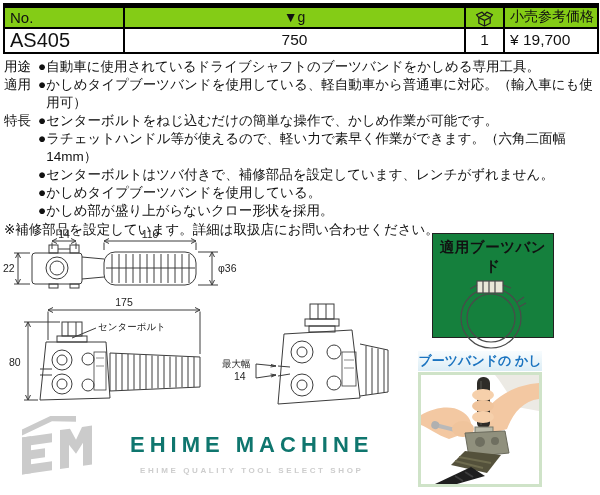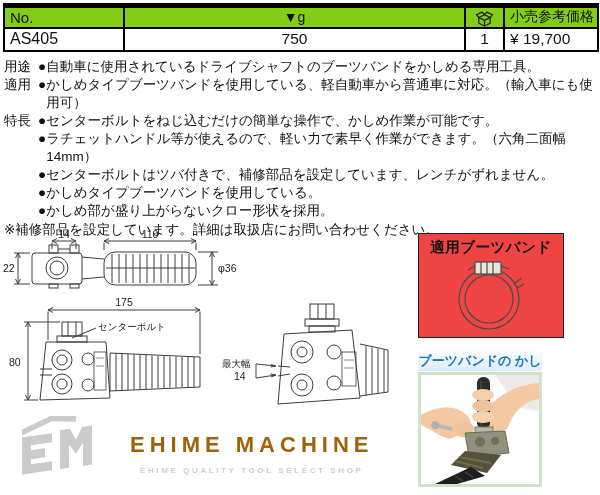--- a/index.html
+++ b/index.html
@@ -26,21 +26,21 @@
     padding: 0 5px;
     white-space: nowrap; overflow: hidden;
   }
   table.spec-table tr.hrow { background: #84cc16; height: 21px; }
   table.spec-table tr.drow { background: #ffffff; height: 23px; }
   .c-no  { width: 120px; text-align: left; font-size: 15px; }
   .c-w   { width: 341px; text-align: center; font-size: 14px; }
   .c-q   { width: 39px;  text-align: center; font-size: 15px; }
   .c-p   { width: 94px;  text-align: left; font-size: 14px; margin-left: 8px; }
   tr.drow td { font-size: 15.5px; }
-  tr.drow td.c-no { font-size: 16px; }
+  tr.drow td.c-no { font-size: 20px; }
   .pkg-icon { vertical-align: middle; }
 
   
   .description {
     position: absolute; left: 4px; top: 58px; width: 592px;
     font-size: 13.5px; line-height: 18px;
   }
   .desc-row { display: flex; }
   .desc-label { flex: none; width: 34px; }
   .desc-items { flex: 1; min-width: 0; }
@@ -51,44 +51,44 @@
 
   
   .drawings { position: absolute; left: 0; top: 224px; width: 412px; height: 192px; }
   .dwg { position: absolute; }
   .dwg text { font-family: "Liberation Sans", "DejaVu Sans", sans-serif; fill: #1d1d1d; stroke: none; }
   .dim-num { font-size: 10.5px; }
   .dim-cjk { font-size: 9.5px; }
 
   
   .band-box {
-    position: absolute; left: 418px; top: 233px;
-    width: 146px; height: 105px;
-    background: #ef4444; border: 1px solid #222;
+    position: absolute; left: 432px; top: 233px;
+    width: 122px; height: 105px;
+    background: #15803d; border: 1px solid #222;
     text-align: center;
   }
   .band-box-title { font-size: 14.5px; font-weight: bold; margin-top: 4px; letter-spacing: 0.5px; }
 
   .crimp-block { position: absolute; left: 418px; top: 351px; width: 124px; }
   .crimp-title {
     height: 20px; line-height: 20px; text-align: center;
     font-size: 13px; font-weight: bold; color: #1b74c0;
     background: linear-gradient(#f8fcfe, #dcedf5);
   }
   .crimp-photo {
     margin-top: 1px; width: 124px; height: 115px;
     border: 3px solid #cfe3c8; background: #fff;
   }
 
   
   .logo { position: absolute; left: 18px; top: 416px; display: flex; gap: 20px; align-items: flex-start; }
   .logo-text { padding-top: 16px; }
   .logo-name {
     font-size: 22px; font-weight: bold; letter-spacing: 5px;
-    color: #a16207; white-space: nowrap;
+    color: #0f766e; white-space: nowrap;
   }
   .logo-tagline {
     margin-top: 8px; text-align: center;
     font-size: 8px; font-weight: bold; letter-spacing: 2.6px;
     color: #cdcdcd; white-space: nowrap;
   }
 </style>
 </head>
 <body>
 

